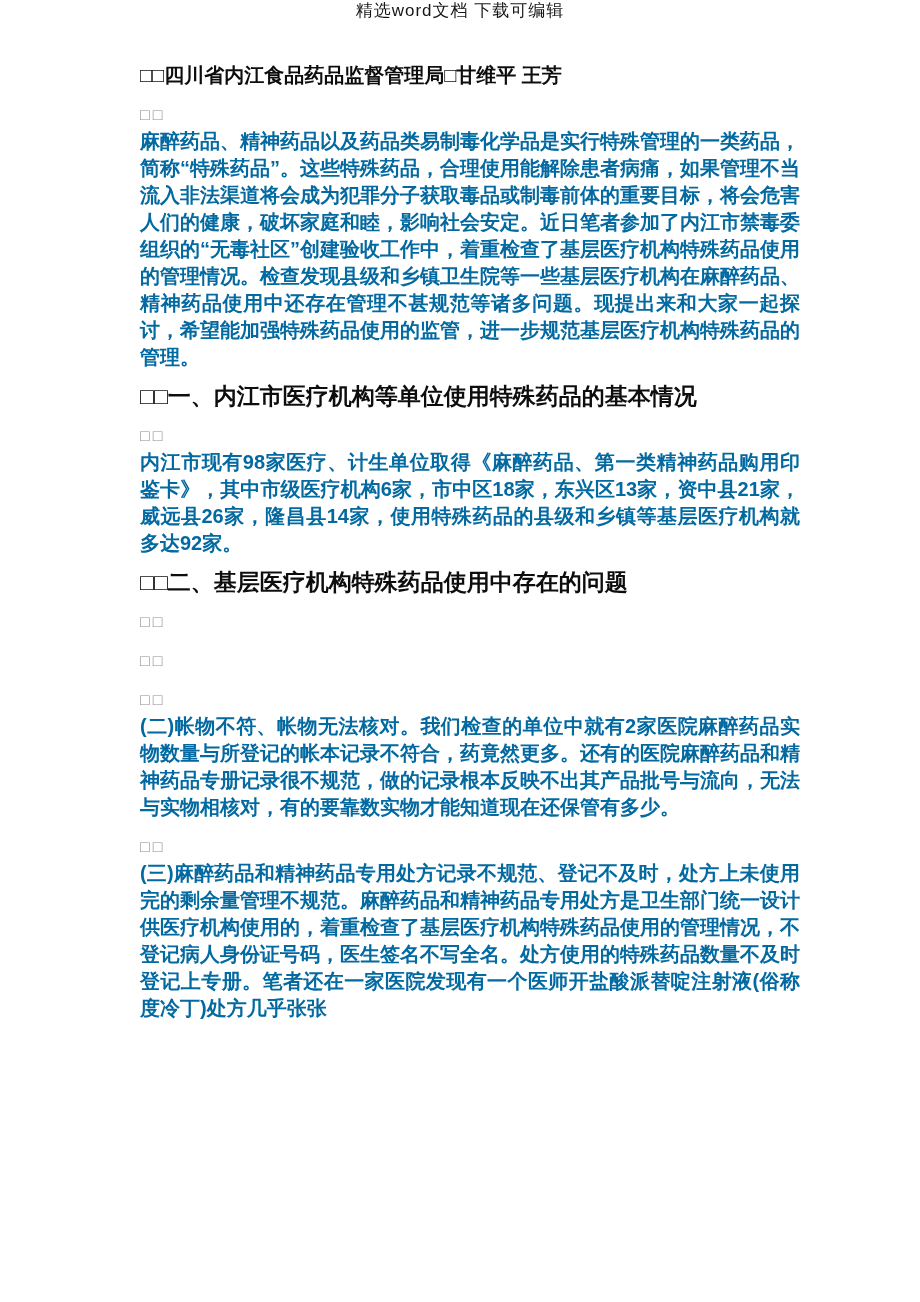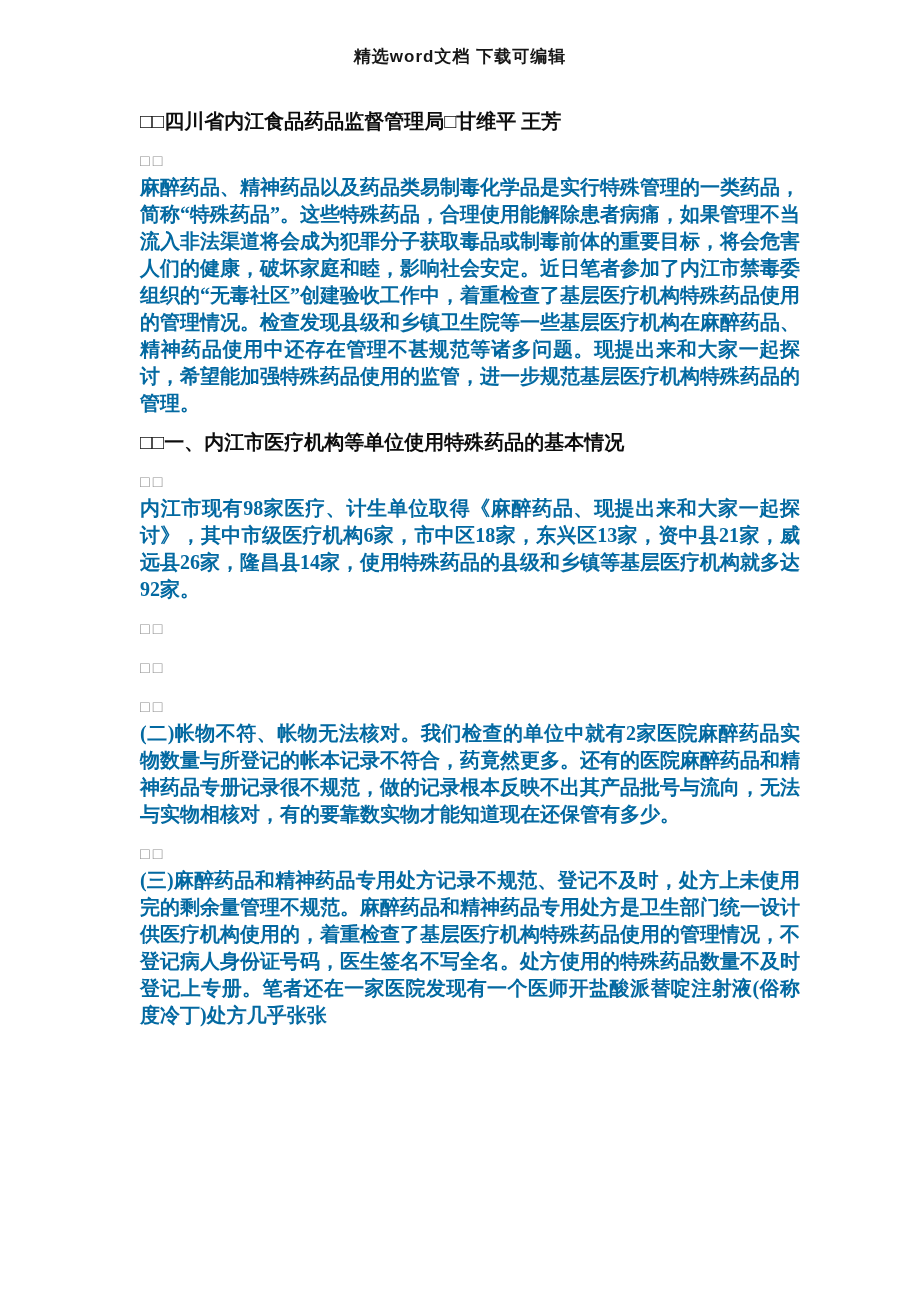--- a/index.html
+++ b/index.html
@@ -14,53 +14,51 @@
     font-family: "Liberation Sans", sans-serif;
     color: #000000;
   }
   .page {
     width: 920px;
     height: 1302px;
     background: #ffffff;
     position: relative;
   }
   .header-note {
-    padding-top: 46px;
     text-align: center;
     font-size: 17px;
-    font-weight: 700;
+    font-weight: 400;
     letter-spacing: 1px;
     color: #161616;
     line-height: 22px;
   }
   .content {
     width: 660px;
     margin: 0 0 0 140px;
-    font-family: Liberation Serif, serif;
   }
   .doc-title {
     margin: 40px 0 0 0;
     font-size: 20px;
     font-weight: 700;
     line-height: 27px;
     color: #0d0d0d;
   }
   .para {
     margin: 0;
     font-size: 20px;
     font-weight: 600;
     line-height: 27px;
     text-align: justify;
     text-justify: inter-ideograph;
     color: #0369a1;
     word-break: break-all;
   }
   .heading {
     margin: 12px 0 0 0;
-    font-size: 20px;
+    font-size: 23px;
     font-weight: 700;
     line-height: 27px;
     color: #0d0d0d;
   }
   .marker {
     margin: 12px 0 0 0;
     font-size: 16px;
     line-height: 27px;
     font-weight: 400;
     color: #8f8f8f;
@@ -79,22 +77,23 @@
     <p class="doc-title">□□四川省内江食品药品监督管理局□甘维平 王芳</p>
 
     <p class="marker">□□</p>
 
     <p class="para">麻醉药品、精神药品以及药品类易制毒化学品是实行特殊管理的一类药品，简称“特殊药品”。这些特殊药品，合理使用能解除患者病痛，如果管理不当流入非法渠道将会成为犯罪分子获取毒品或制毒前体的重要目标，将会危害人们的健康，破坏家庭和睦，影响社会安定。近日笔者参加了内江市禁毒委组织的“无毒社区”创建验收工作中，着重检查了基层医疗机构特殊药品使用的管理情况。检查发现县级和乡镇卫生院等一些基层医疗机构在麻醉药品、精神药品使用中还存在管理不甚规范等诸多问题。现提出来和大家一起探讨，希望能加强特殊药品使用的监管，进一步规范基层医疗机构特殊药品的管理。</p>
 
     <p class="heading">□□一、内江市医疗机构等单位使用特殊药品的基本情况</p>
 
     <p class="marker">□□</p>
 
-    <p class="para">内江市现有98家医疗、计生单位取得《麻醉药品、现提出来和大家一起探讨》，其中市级医疗机构6家，市中区18家，东兴区13家，资中县21家，威远县26家，隆昌县14家，使用特殊药品的县级和乡镇等基层医疗机构就多达92家。</p>
+    <p class="para">内江市现有98家医疗、计生单位取得《麻醉药品、第一类精神药品购用印鉴卡》，其中市级医疗机构6家，市中区18家，东兴区13家，资中县21家，威远县26家，隆昌县14家，使用特殊药品的县级和乡镇等基层医疗机构就多达92家。</p>
 
+    <p class="heading">□□二、基层医疗机构特殊药品使用中存在的问题</p>
 
     <p class="marker">□□</p>
 
 
     <p class="marker">□□</p>
 
 
     <p class="marker">□□</p>
 
     <p class="para">(二)帐物不符、帐物无法核对。我们检查的单位中就有2家医院麻醉药品实物数量与所登记的帐本记录不符合，药竟然更多。还有的医院麻醉药品和精神药品专册记录很不规范，做的记录根本反映不出其产品批号与流向，无法与实物相核对，有的要靠数实物才能知道现在还保管有多少。</p>

